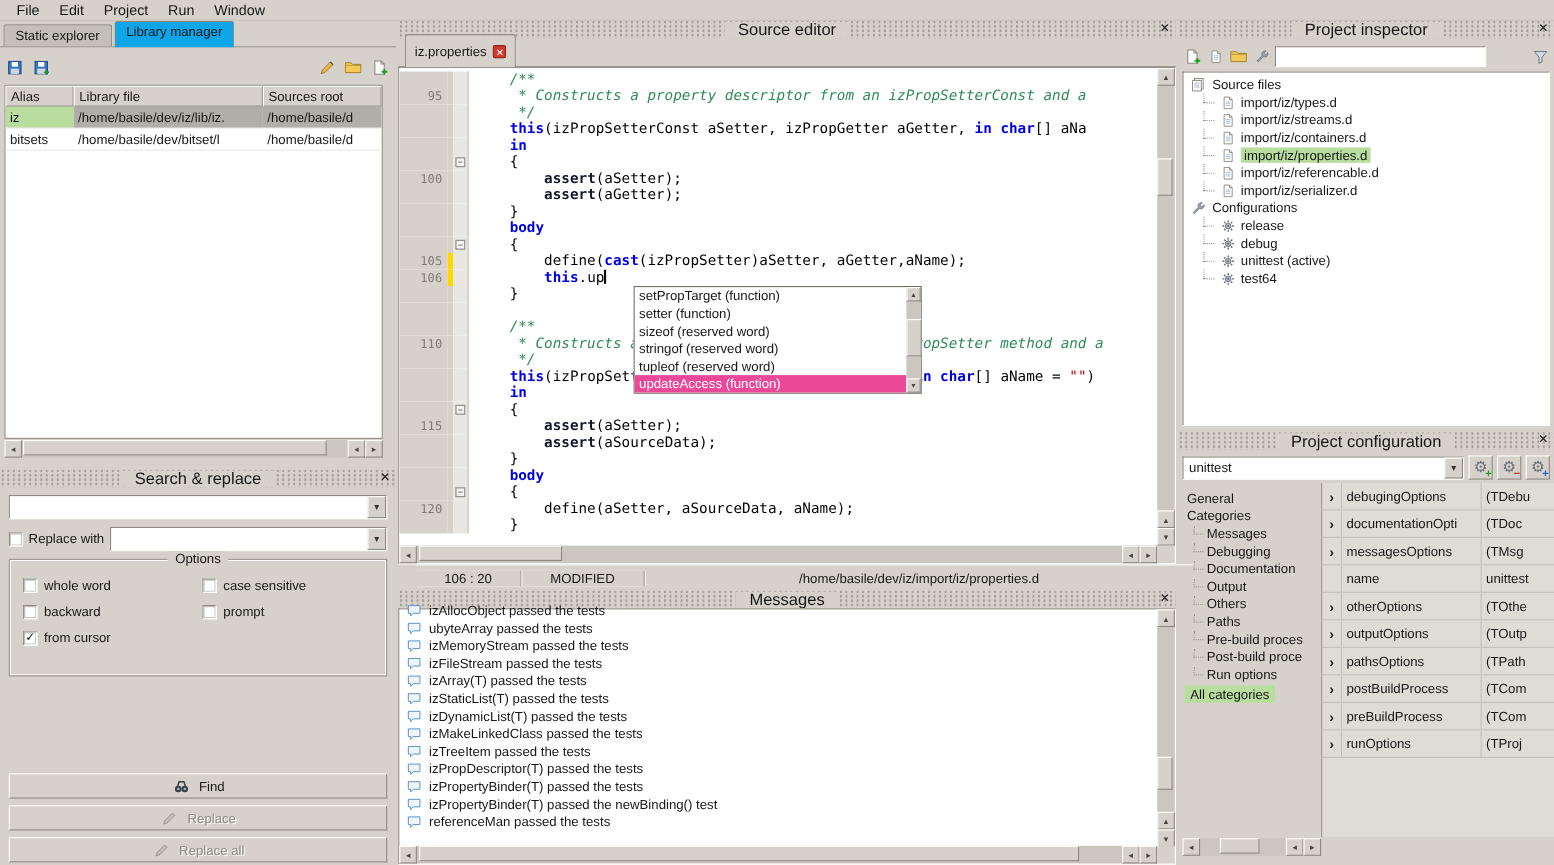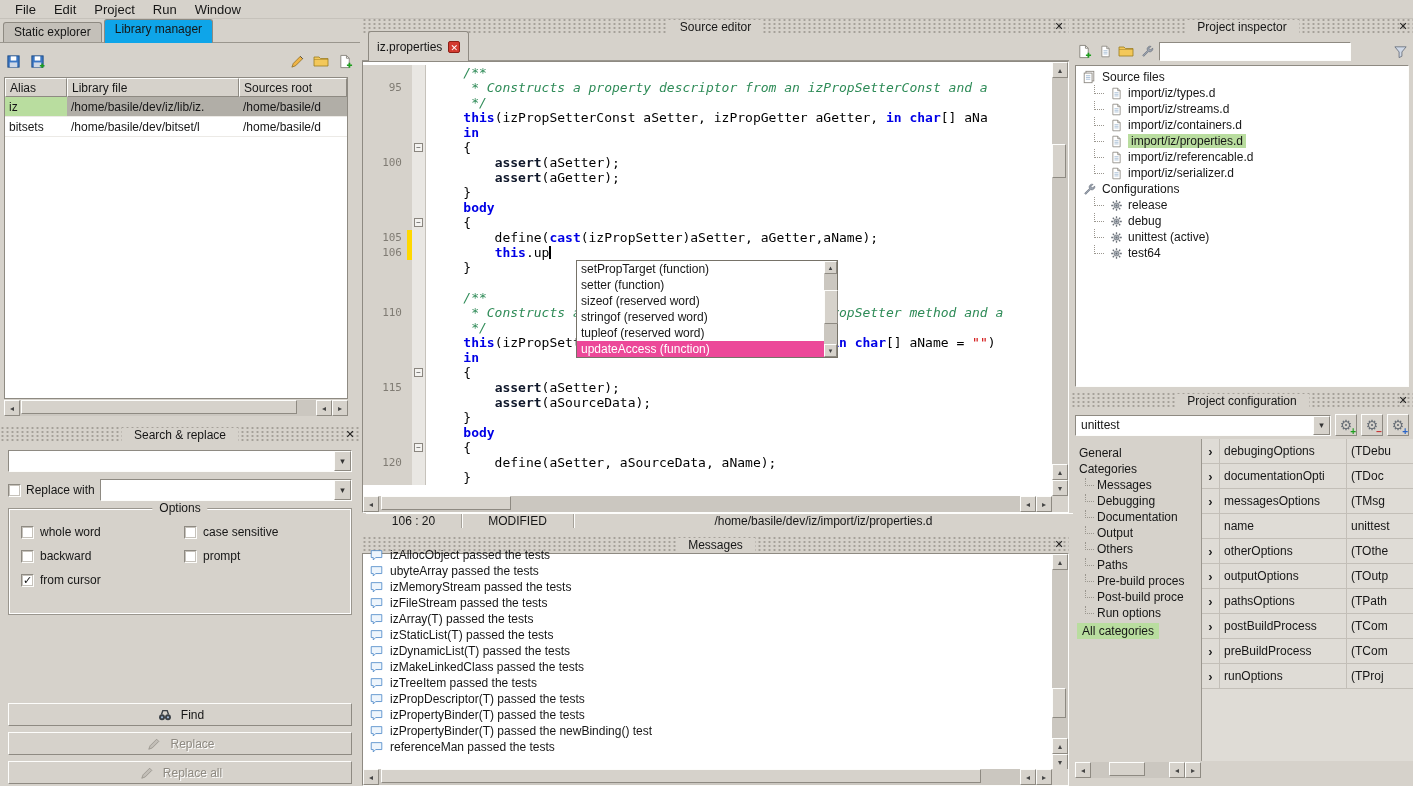--- a/index.html
+++ b/index.html
@@ -6,21 +6,21 @@
   html,body{width:1413px;height:786px;overflow:hidden;background:#d6d2cb;
     font-family:"Liberation Sans","DejaVu Sans",sans-serif;font-size:12px;color:#161616;}
   #app{position:absolute;inset:0;}
 
   
   .raised{background:#d6d2cb;border:1px solid;border-color:#fdfdfb #8e8a82 #8e8a82 #fdfdfb;}
   .panel-header{position:relative;height:16px;
     background-image:radial-gradient(circle,#a5a199 0.9px,transparent 1.3px);
     background-size:5px 4px;background-position:0 3px;
     display:flex;align-items:center;justify-content:center;}
-  .panel-header .ph-title{background:#d6d2cb;padding:0 12px;font-size:12px;line-height:15px;}
+  .panel-header .ph-title{background:#d6d2cb;padding:0 12px;font-size:15px;line-height:15px;}
   .ph-close{position:absolute;right:3px;top:1px;width:14px;height:14px;text-align:center;
     line-height:13px;font-size:11px;color:#222;}
   .menubar{position:absolute;left:0;top:0;right:0;height:19px;display:flex;align-items:center;
     padding-left:6px;border-bottom:1px solid #c6c2bb;font-size:13px;}
   .menu-item{padding:1px 9px;}
   .icn{display:inline-flex;width:18px;height:18px;align-items:center;justify-content:center;}
   .tbtn{position:relative;display:inline-flex;width:22px;height:22px;align-items:center;
     justify-content:center;}
   .gear-glyph{font-family:"DejaVu Sans",sans-serif;font-size:14px;color:#6a7078;line-height:1;}
   .ov{position:absolute;right:0;bottom:-2px;font-size:10px;font-weight:bold;line-height:1;}
@@ -127,22 +127,22 @@
   .editor-vscroll{position:absolute;right:0;top:0;height:434px;}
   .editor-hscroll{position:absolute;left:0;bottom:0;width:689px;}
   .sb-corner{position:absolute;right:0;bottom:0;width:16px;height:16px;background:#d6d2cb;}
   .completion{position:absolute;left:213px;top:198px;width:262px;height:98px;background:#fff;
     border:1px solid #767268;display:flex;z-index:5;}
   .clist{flex:1;overflow:hidden;}
   .citem{height:16px;line-height:16px;padding-left:4px;white-space:nowrap;overflow:hidden;}
   .citem.sel{background:#ec4899;color:#fff;}
   .completion .sb.v{width:13px;}
   .completion .sb-btn{flex:0 0 13px;width:13px;height:13px;font-size:7px;}
-  .statusbar{position:absolute;left:4px;top:494px;width:707px;height:24px;background:#d6d2cb;
-    border-top:1px solid #fdfdfb;display:flex;align-items:flex-start;font-size:12px;}
+  .statusbar{position:absolute;left:16px;top:494px;width:707px;height:24px;background:#d6d2cb;
+    border-top:1px solid #fdfdfb;display:flex;align-items:center;font-size:12px;}
   .st-cell{display:flex;align-items:center;justify-content:center;
     border-right:1px solid #a6a29a;box-shadow:1px 0 0 #fdfdfb;padding:0 8px;}
   .st-pos{flex:0 0 96px;}
   .st-mod{flex:0 0 112px;}
   .st-path{flex:1;border-right:none;box-shadow:none;}
 
   
   .msg-header{position:absolute;left:0;top:518px;width:100%;}
   .messages-wrap{position:absolute;left:0;top:534px;width:707px;height:233px;
     border:1px solid;border-color:#8e8a82 #fdfdfb #fdfdfb #8e8a82;background:#fff;}

